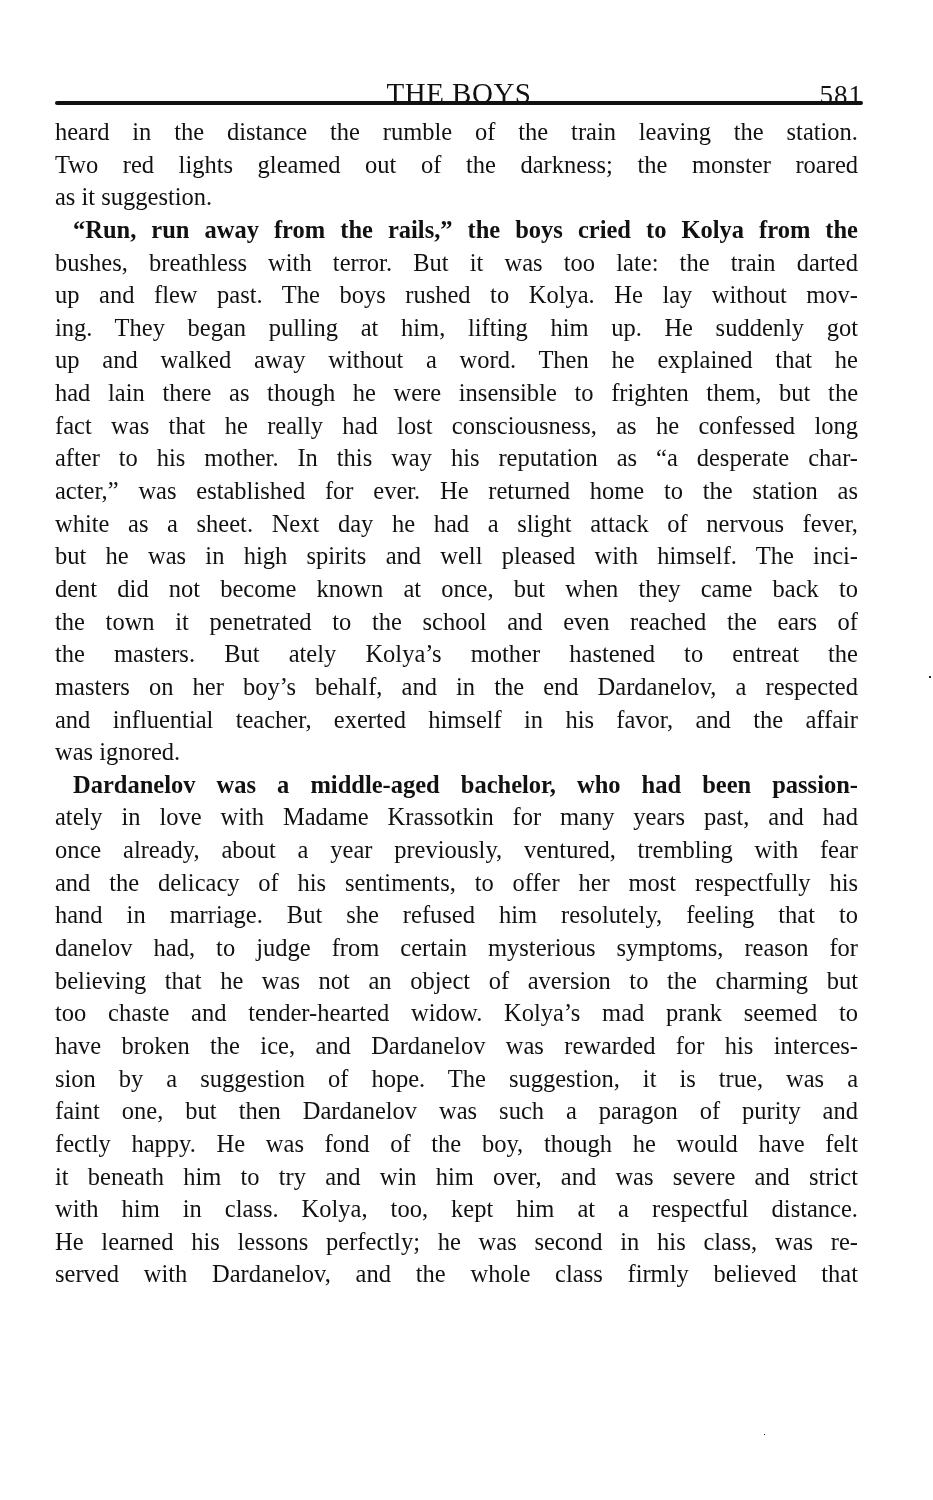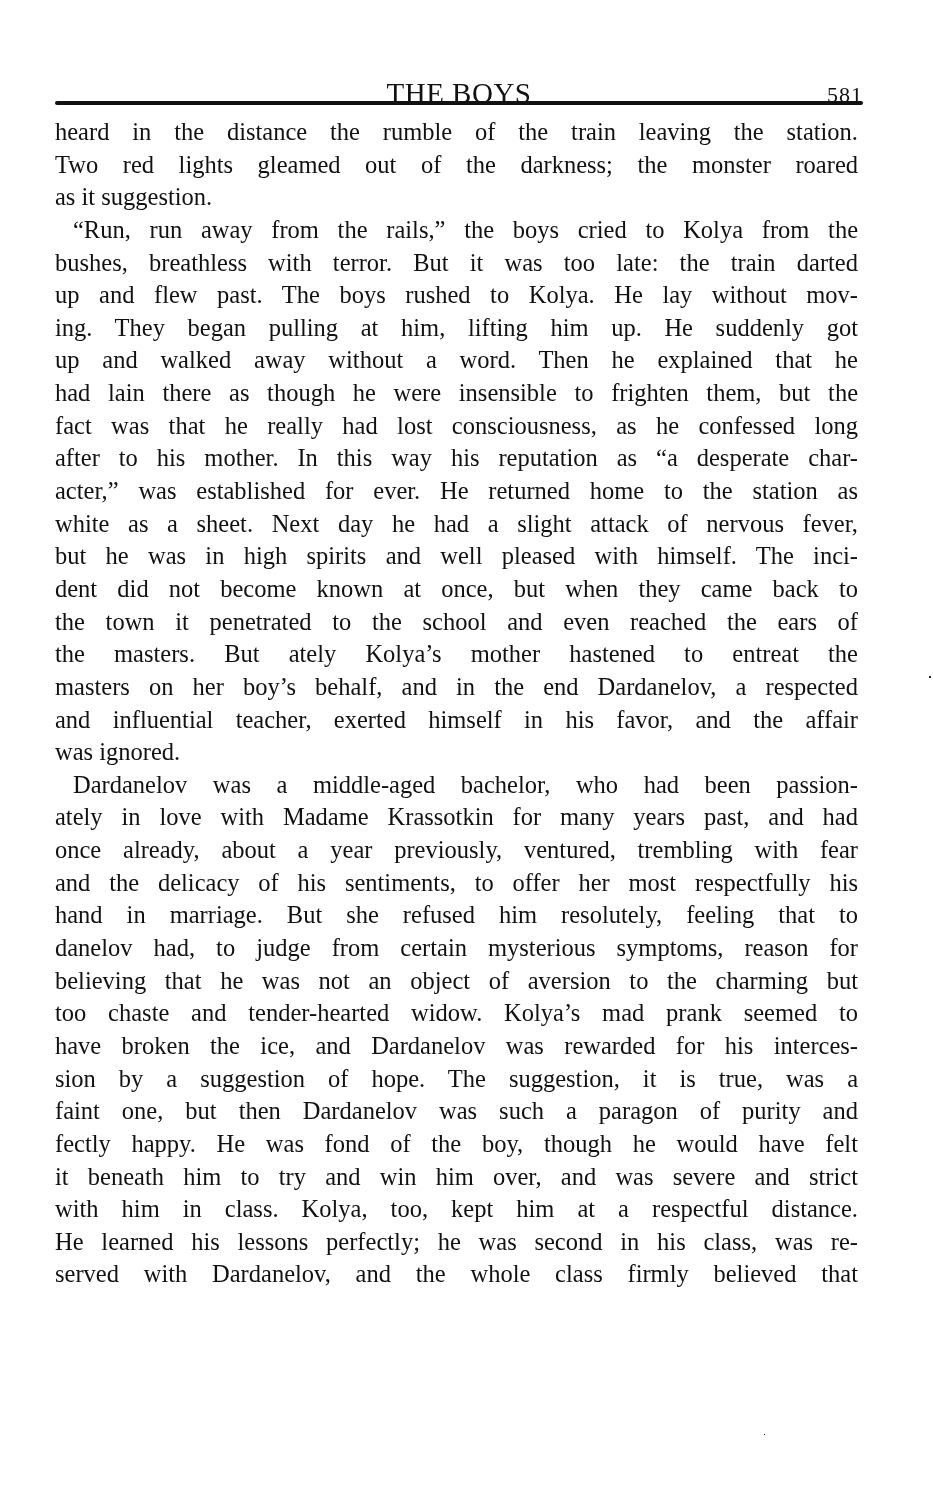--- a/index.html
+++ b/index.html
@@ -30,21 +30,21 @@
       top: 0;
       text-align: center;
       font-size: 29px;
       letter-spacing: 0.5px;
       line-height: 40px;
     }
     .page-number {
       position: absolute;
       right: 0;
       top: 2px;
-      font-size: 22px;
+      font-size: 27px;
       line-height: 40px;
       letter-spacing: 1px;
     }
     .rule {
       position: absolute;
       top: 101px;
       left: 55px;
       width: 808px;
       height: 4px;
       background: #111111;
@@ -64,20 +64,21 @@
       white-space: nowrap;
       text-align: justify;
       text-align-last: justify;
     }
     .line.last {
       text-align: left;
       text-align-last: left;
     }
     .line.indent {
       padding-left: 18px;
+      font-weight: bold;
     }
     .stray-mark {
       position: absolute;
       width: 2px;
       height: 2px;
       background: #222;
     }
   </style>
 </head>
 <body>

